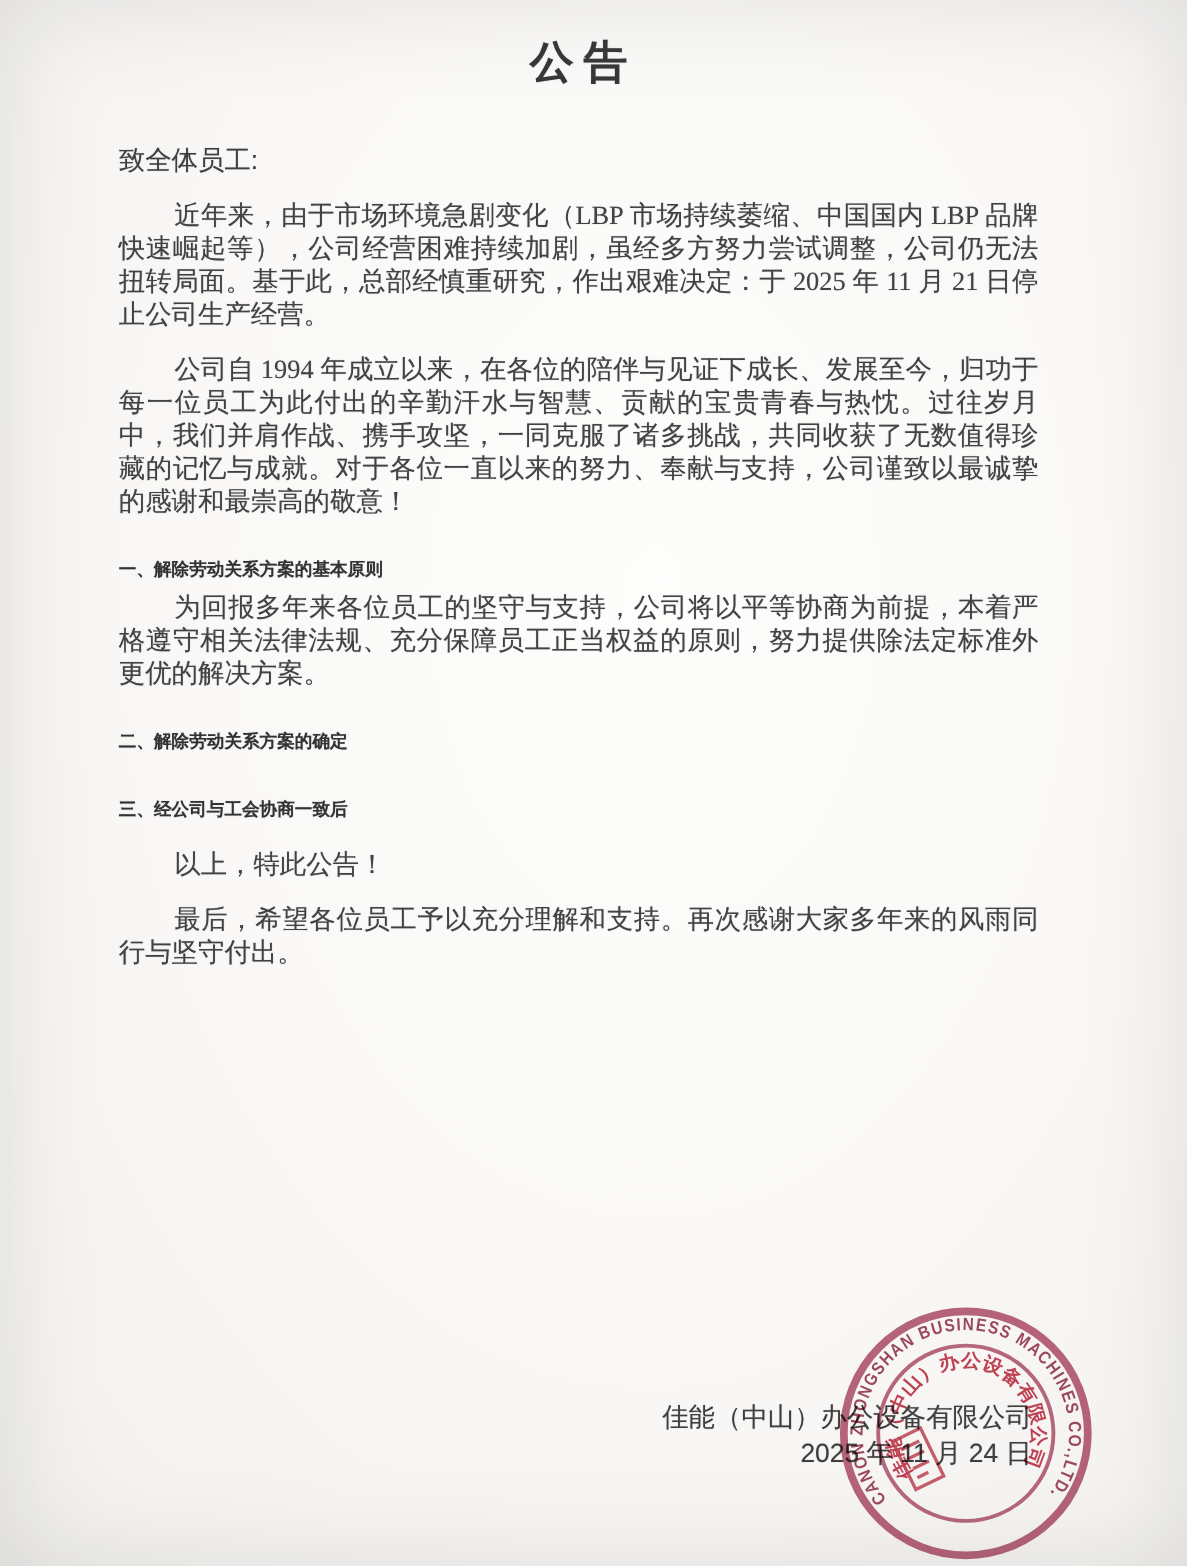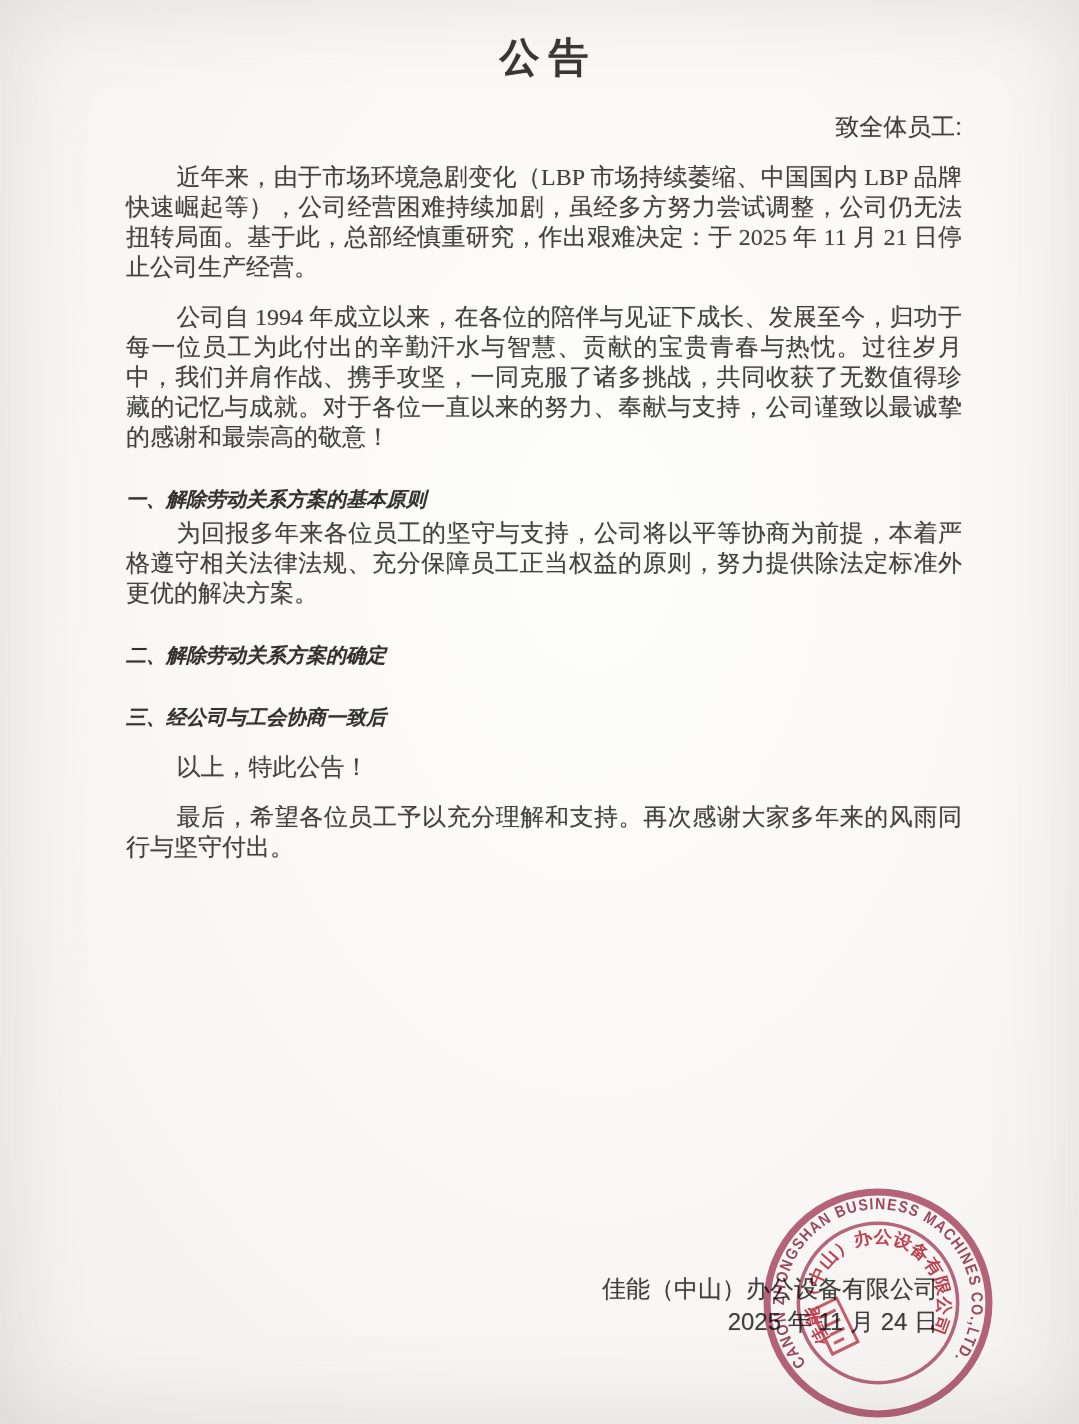--- a/index.html
+++ b/index.html
@@ -12,51 +12,49 @@
     position: relative;
     width: 1079px; height: 1424px;
     overflow: hidden;
     background:
       radial-gradient(ellipse at 55% 38%, #fdfdfc 0%, #faf9f8 45%, #f4f3f1 85%, #efeeec 100%);
     box-shadow: inset 0 0 90px rgba(120,118,112,.18);
     color: #414141;
   }
   .doc {
     position: absolute;
-    left: 126px; top: 34px; width: 836px;
+    left: 108px; top: 34px; width: 836px;
     text-shadow: 0 0 1px rgba(80,80,80,.45);
   }
   .title {
     margin: 0;
     text-align: center;
     font-size: 40px; line-height: 46px;
     font-weight: 700;
     letter-spacing: 9px; text-indent: 9px;
     color: #373737;
   }
   .salutation {
-    margin: 32px 0 0 0;
+    margin: 52px 0 0 0;
     font-size: 24px; line-height: 30px;
     color: #3e3e3e;
-    text-align: right;
   }
   .para {
     margin: 20px 0 0 0;
     font-size: 24px; line-height: 30px;
     text-align: justify;
     text-indent: 2.1em;
     color: #424242;
     font-family: Liberation Serif, serif;
   }
   .sec-heading {
     margin: 32px 0 0 0;
-    font-size: 20px; line-height: 30px;
+    font-size: 16px; line-height: 30px;
     font-weight: 700;
     color: #323232;
-    font-style: italic;
   }
   .sec-body { margin-top: 4px; }
   .signature {
     position: absolute;
     top: 1272px; right: 141px;
     text-align: right;
     font-size: 24px; line-height: 33px;
     color: #3e3e3e;
     text-shadow: 0 0 1px rgba(80,80,80,.45);
   }

